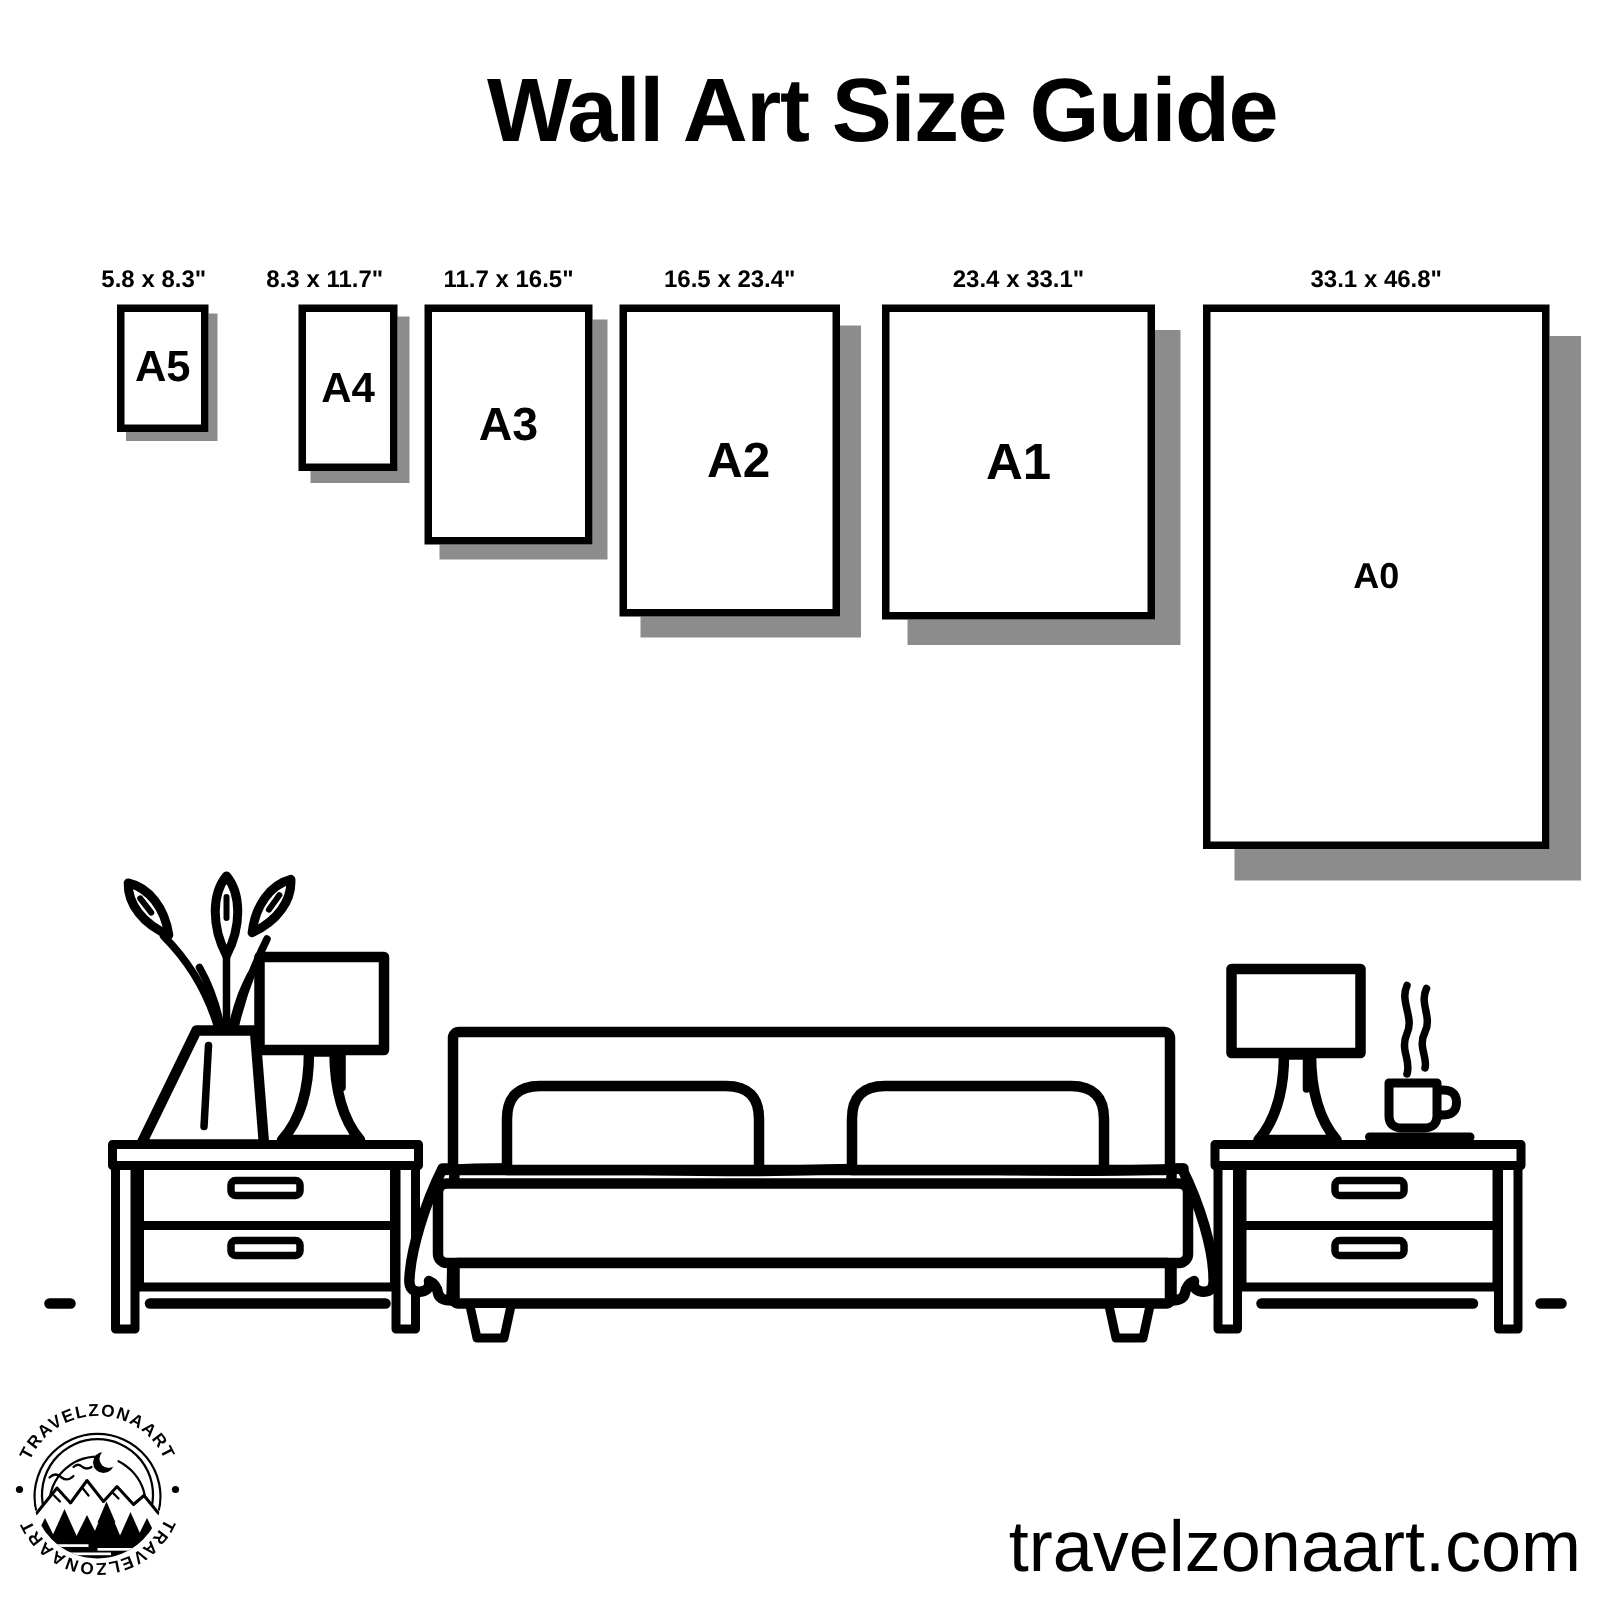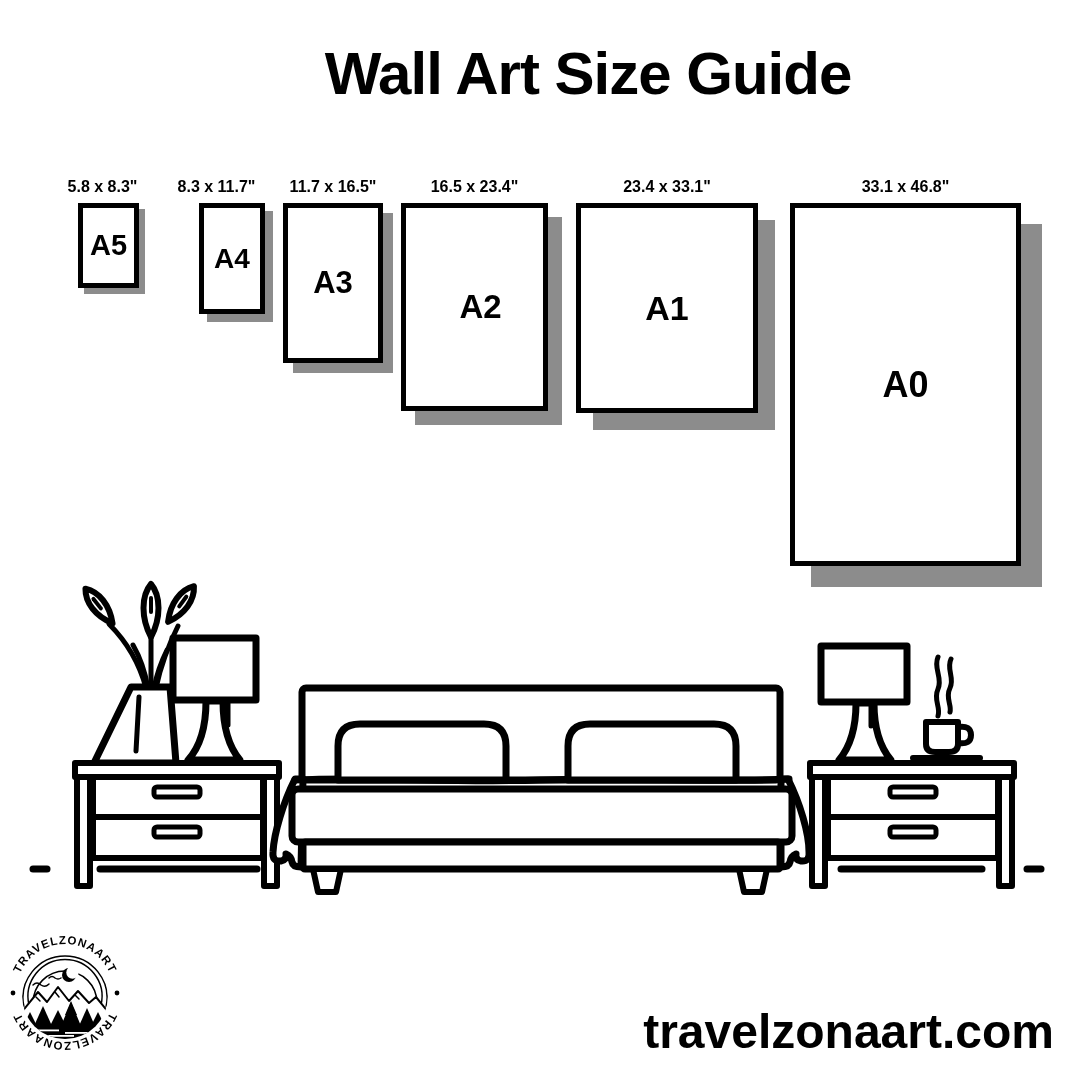--- a/index.html
+++ b/index.html
@@ -40,21 +40,21 @@
     border:5px solid var(--ink);
     background:var(--bg);
     display:flex;align-items:center;justify-content:center;
     font-weight:700;
   }
   .scene-svg,.logo-svg{position:absolute;display:block;}
   .scene-svg{left:0;top:575px;}
   .logo-svg{left:5px;top:933px;}
   .website{
     position:absolute;top:1008px;right:26px;
-    font-size:48px;font-weight:700;letter-spacing:0;line-height:1;
+    font-size:48px;font-weight:400;letter-spacing:0;line-height:1;
     white-space:nowrap;
   }
 </style>
 </head>
 <body>
 
 <div class="canvas">
 
   <h1 class="page-title">Wall Art Size Guide</h1>
 
@@ -66,39 +66,39 @@
         </div>
       </div>
       <div class="size-card">
         <div class="size-dim">8.3 x 11.7"</div>
         <div class="size-box" style="width: 66px; height: 111px; box-shadow: rgb(140, 140, 140) 8px 8px 0px; font-size: 28px; margin-left: 31px;">
           <span>A4</span>
         </div>
       </div>
       <div class="size-card">
         <div class="size-dim">11.7 x 16.5"</div>
-        <div class="size-box" style="width: 100px; height: 160px; box-shadow: rgb(140, 140, 140) 10px 10px 0px; font-size: 31px;">
+        <div class="size-box" style="width: 112px; height: 160px; box-shadow: rgb(140, 140, 140) 10px 10px 0px; font-size: 31px;">
           <span>A3</span>
         </div>
       </div>
       <div class="size-card">
         <div class="size-dim">16.5 x 23.4"</div>
         <div class="size-box" style="width: 147px; height: 208px; box-shadow: rgb(140, 140, 140) 14px 14px 0px; font-size: 33px; padding-left: 12px;">
           <span>A2</span>
         </div>
       </div>
       <div class="size-card">
         <div class="size-dim">23.4 x 33.1"</div>
         <div class="size-box" style="width: 182px; height: 210px; box-shadow: rgb(140, 140, 140) 17px 17px 0px; font-size: 34px;">
           <span>A1</span>
         </div>
       </div>
       <div class="size-card">
         <div class="size-dim">33.1 x 46.8"</div>
-        <div class="size-box" style="width: 231px; height: 363px; box-shadow: rgb(140, 140, 140) 21px 21px 0px; font-size: 36px;">
+        <div class="size-box" style="width: 231px; height: 363px; box-shadow: rgb(140, 140, 140) 21px 21px 0px; font-size: 24px;">
           <span>A0</span>
         </div>
       </div>
     </div>
 
   <svg class="scene-svg" width="1080" height="325" viewBox="0 575 1080 325" aria-hidden="true">
     <g stroke="#000" fill="none" stroke-linecap="round" stroke-linejoin="round">
 
       <g stroke-width="7">
         <path d="M33,869 h14"></path>

